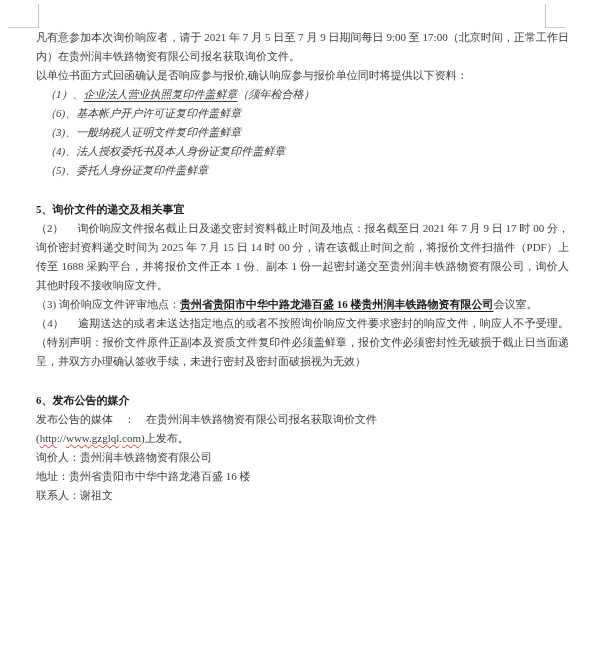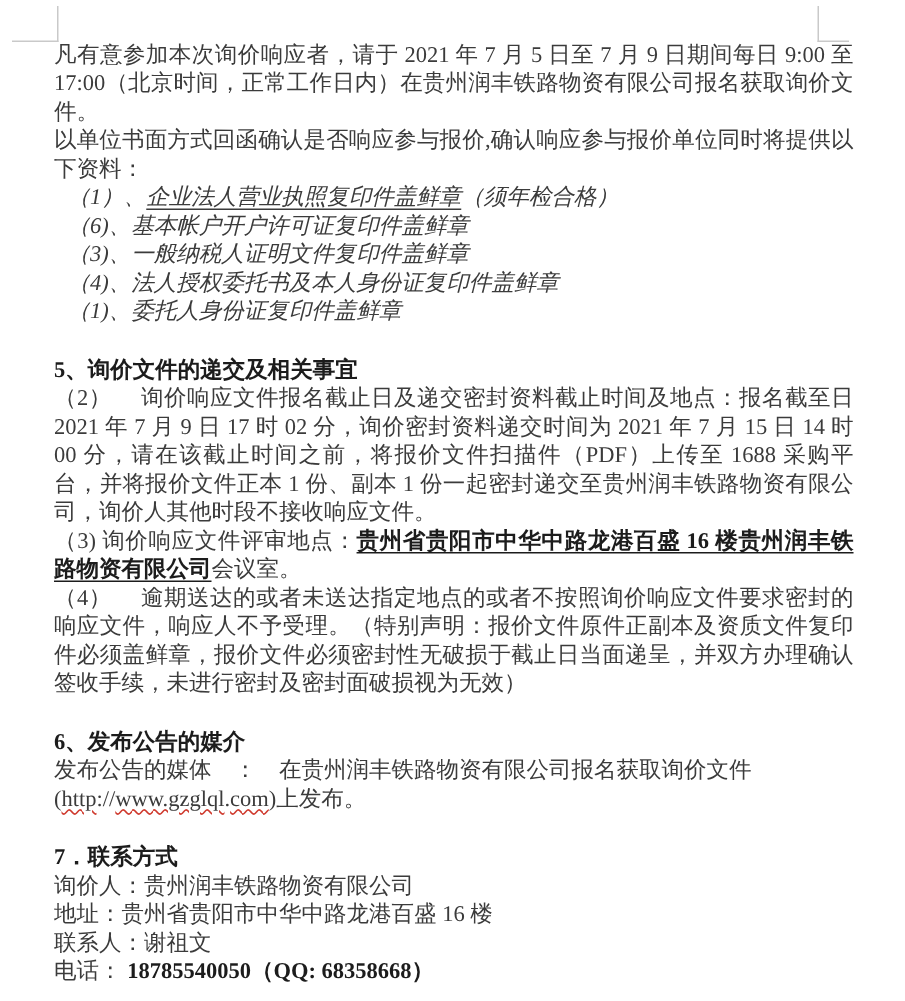--- a/index.html
+++ b/index.html
@@ -19,21 +19,21 @@
     border-bottom: 1px solid var(--crop, #c9c9c9);
   }
   .crop-mark.tr {
     left: 545px; top: 4px; width: 21px; height: 24px;
     border-left: 1px solid var(--crop, #c9c9c9);
     border-bottom: 1px solid var(--crop, #c9c9c9);
   }
   .doc {
     position: absolute; left: 36px; top: 28px; width: 533px;
     color: var(--text, #3b3b3b);
-    font-size: 15px; line-height: 19px;
+    font-size: 11px; line-height: 19px;
     text-align: justify;
     cursor: text;
   }
   p.para { margin: 0; padding: 0; }
   p.para.indent { padding-left: 9px; font-style: italic; }
   p.para.heading { font-weight: bold; color: var(--heading, #1c1c1c); margin-top: 20px; }
   .b { font-weight: bold; color: var(--heading, #1c1c1c); }
   .u { text-decoration: underline; text-underline-offset: 3px; text-decoration-thickness: 1px; }
   .wavy {
     text-decoration-line: underline;
@@ -49,27 +49,25 @@
 <div class="page">
   <div class="crop-mark tl"></div>
   <div class="crop-mark tr"></div>
   <div class="doc">
       <p class="para"><span>凡有意参加本次询价响应者，请于 2021 年 7 月 5 日至 7 月 9 日期间每日 9:00 至 17:00（北京时间，正常工作日内）在贵州润丰铁路物资有限公司报名获取询价文件。</span></p>
       <p class="para"><span>以单位书面方式回函确认是否响应参与报价,确认响应参与报价单位同时将提供以下资料：</span></p>
       <p class="para indent"><span>（1）、</span><span class="u">企业法人营业执照复印件盖鲜章</span><span>（须年检合格）</span></p>
       <p class="para indent"><span>（6)、基本帐户开户许可证复印件盖鲜章</span></p>
       <p class="para indent"><span>（3)、一般纳税人证明文件复印件盖鲜章</span></p>
       <p class="para indent"><span>（4)、法人授权委托书及本人身份证复印件盖鲜章</span></p>
-      <p class="para indent"><span>（1)、委托人身份证复印件盖鲜章</span></p>
+      <p class="para indent"><span>（5)、委托人身份证复印件盖鲜章</span></p>
       <p class="para heading"><span>5、询价文件的递交及相关事宜</span></p>
-      <p class="para"><span>（2）　 询价响应文件报名截止日及递交密封资料截止时间及地点：报名截至日 2021 年 7 月 9 日 17 时 02 分，询价密封资料递交时间为 2021 年 7 月 15 日 14 时 00 分，请在该截止时间之前，将报价文件扫描件（PDF）上传至 1688 采购平台，并将报价文件正本 1 份、副本 1 份一起密封递交至贵州润丰铁路物资有限公司，询价人其他时段不接收响应文件。</span></p>
+      <p class="para"><span>（2）　 询价响应文件报名截止日及递交密封资料截止时间及地点：报名截至日 2021 年 7 月 9 日 17 时 00 分，询价密封资料递交时间为 2025 年 7 月 15 日 14 时 00 分，请在该截止时间之前，将报价文件扫描件（PDF）上传至 1688 采购平台，并将报价文件正本 1 份、副本 1 份一起密封递交至贵州润丰铁路物资有限公司，询价人其他时段不接收响应文件。</span></p>
       <p class="para"><span>（3) 询价响应文件评审地点：</span><span class="b u">贵州省贵阳市中华中路龙港百盛 16 楼贵州润丰铁路物资有限公司</span><span>会议室。</span></p>
       <p class="para"><span>（4）　 逾期送达的或者未送达指定地点的或者不按照询价响应文件要求密封的响应文件，响应人不予受理。（特别声明：报价文件原件正副本及资质文件复印件必须盖鲜章，报价文件必须密封性无破损于截止日当面递呈，并双方办理确认签收手续，未进行密封及密封面破损视为无效）</span></p>
       <p class="para heading"><span>6、发布公告的媒介</span></p>
       <p class="para"><span>发布公告的媒体　：　在贵州润丰铁路物资有限公司报名获取询价文件</span></p>
       <p class="para"><span>(</span><span class="wavy">http</span><span>://</span><span class="wavy">www.gzglql</span><span>.</span><span class="wavy">com</span><span>)上发布。</span></p>
-      <p class="para heading"><span>7．联系方式</span></p>
       <p class="para"><span>询价人：贵州润丰铁路物资有限公司</span></p>
       <p class="para"><span>地址：贵州省贵阳市中华中路龙港百盛 16 楼</span></p>
       <p class="para"><span>联系人：谢祖文</span></p>
-      <p class="para"><span>电话： </span><span class="b">18785540050（QQ: 68358668）</span></p>
     </div>
 </div>
 
 </body></html>

